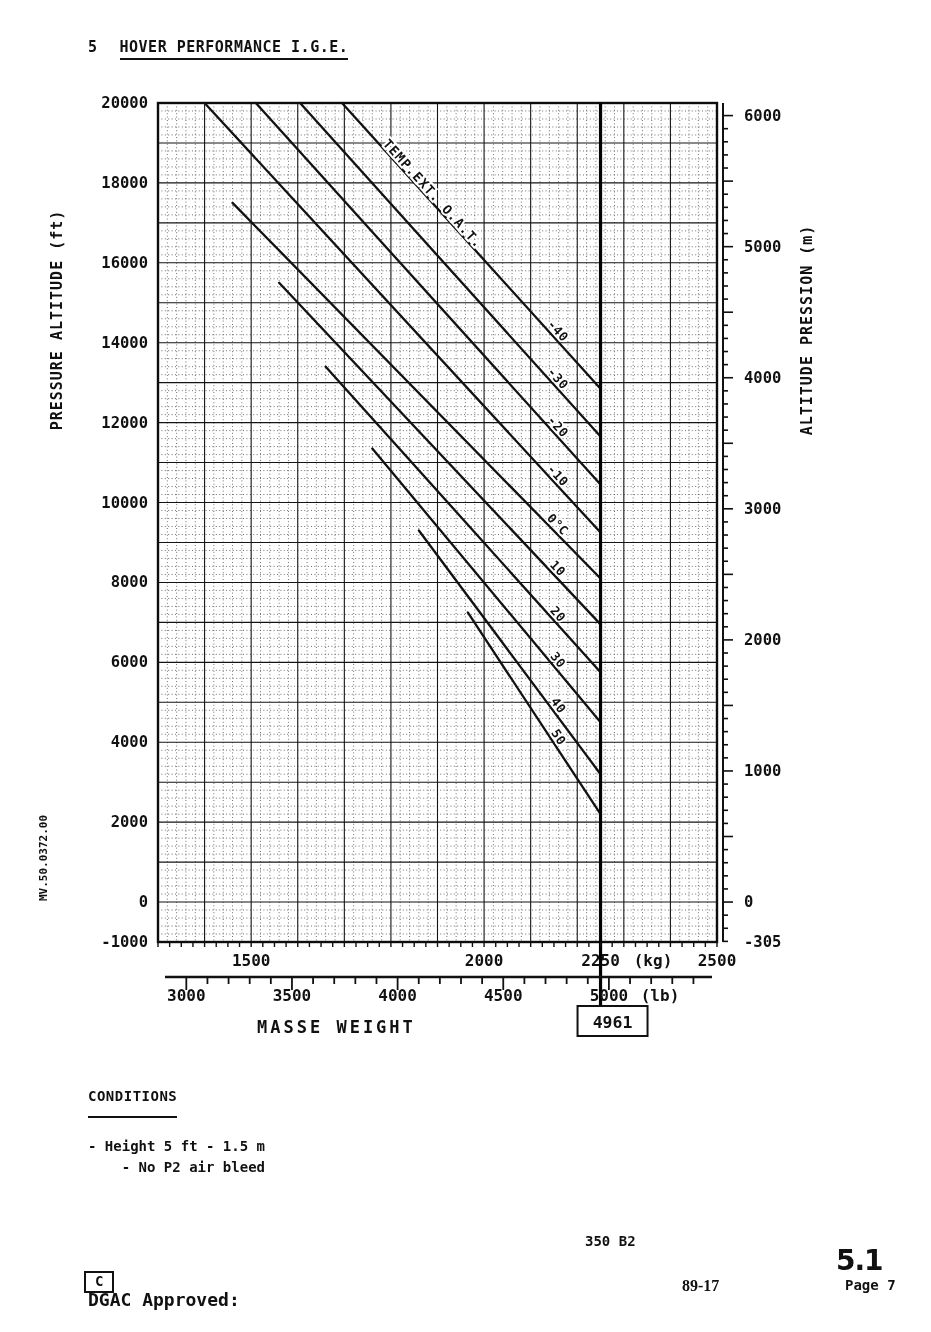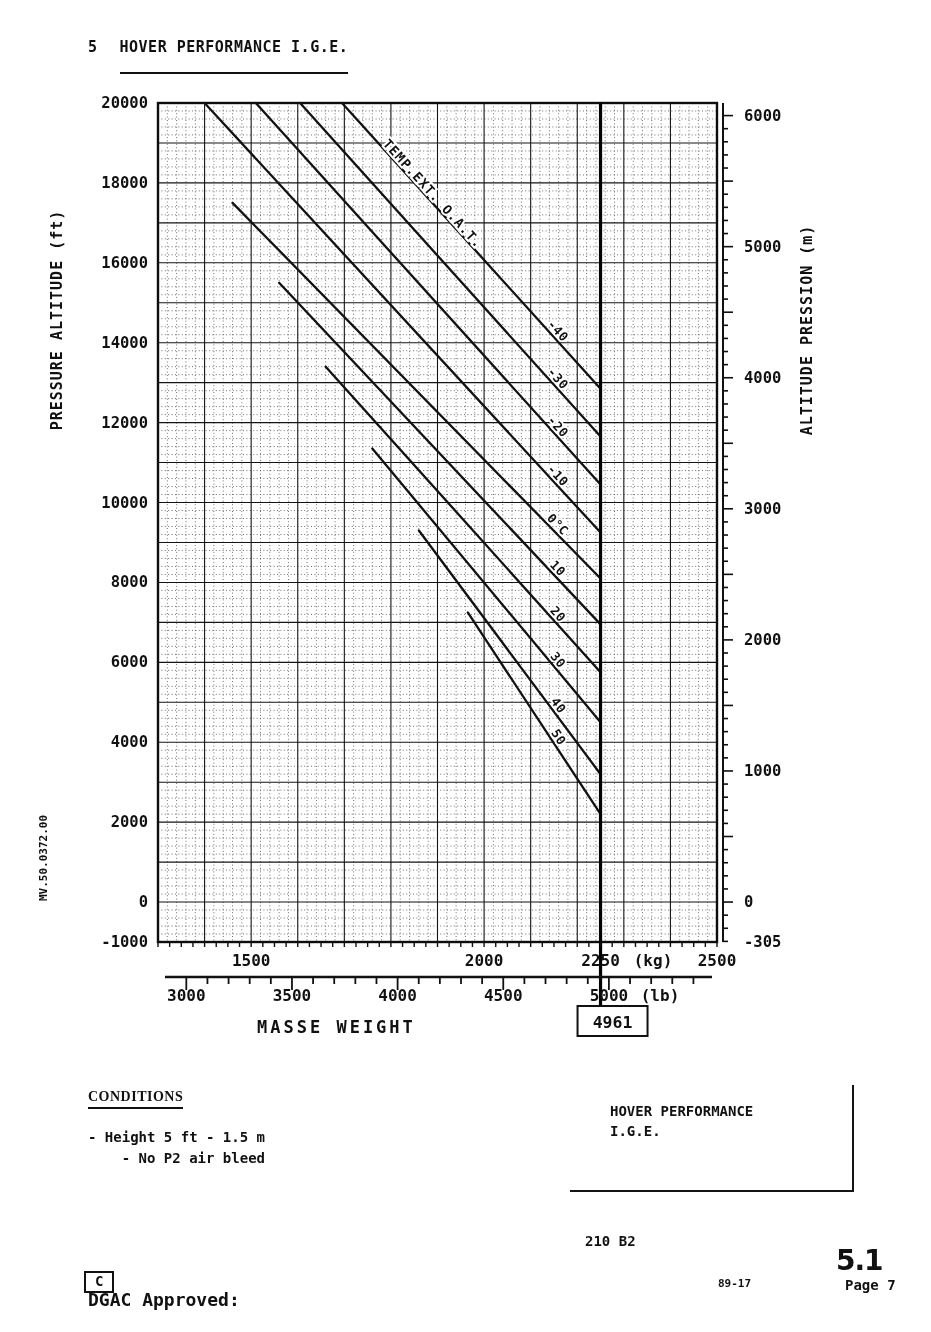--- a/index.html
+++ b/index.html
@@ -2,41 +2,41 @@
 <html><head>
 <meta charset="utf-8">
 <style>
   html,body{margin:0;padding:0;background:#fff;}
   body{width:931px;height:1332px;position:relative;overflow:hidden;
        font-family:"DejaVu Sans Mono", monospace;color:#111;}
   .sheet{position:absolute;inset:0;background:#fff;}
 
   .title-row{position:absolute;left:88px;top:38px;display:flex;gap:22px;
              font-size:15px;font-weight:bold;letter-spacing:.5px;}
-  .title-row .underlined{border-bottom:2px solid #111;padding-bottom:16px;}
+  .title-row .underlined{border-bottom:2px solid #111;padding-bottom:2px;}
 
   #chart{position:absolute;left:0;top:0;}
   svg text{font-family:"DejaVu Sans Mono", monospace;fill:#111;}
 
   .conditions{position:absolute;left:88px;top:1088px;font-size:14px;font-weight:bold;}
   .conditions .head{display:inline-block;border-bottom:2px solid #111;
-                    padding-bottom:2px;margin-bottom:18px;letter-spacing:.5px;font-family:Liberation Serif, serif;}
+                    padding-bottom:12px;margin-bottom:18px;letter-spacing:.5px;}
   .conditions .item{line-height:21px;text-align:right;}
 
   .callout{position:absolute;left:570px;top:1085px;width:282px;height:105px;
            border-right:2.5px solid #151515;border-bottom:2.5px solid #151515;}
   .callout .inner{margin:16px 0 0 40px;font-size:14px;font-weight:bold;line-height:20px;}
 
   .f-approval{position:absolute;left:88px;top:1289px;font-size:18px;font-weight:bold;}
   .f-model{position:absolute;left:585px;top:1233px;font-size:14px;font-weight:bold;}
   .f-section{position:absolute;left:836px;top:1206px;font-size:28px;font-weight:800;
              font-family:"DejaVu Sans", sans-serif;letter-spacing:-1px;margin-top:38px;}
   .f-cbox{position:absolute;left:84px;top:1271px;border:2px solid #111;
           padding:0 9px 2px 9px;font-size:14px;font-weight:bold;}
-  .f-rev{position:absolute;left:718px;top:1277px;font-size:11px;font-weight:bold;}
+  .f-rev{position:absolute;left:682px;top:1277px;font-size:16px;font-weight:bold;font-family:Liberation Serif, serif;}
   .f-page{position:absolute;left:845px;top:1277px;font-size:14px;font-weight:bold;}
 </style>
 </head>
 <body>
 
 <div class="sheet">
 
   <div class="title-row">
     <span>5</span>
     <span class="underlined">HOVER PERFORMANCE I.G.E.</span>
@@ -425,27 +425,21 @@
       </g>
       <text x="257" y="1033" font-size="17" font-weight="bold" letter-spacing="3">MASSE  WEIGHT</text>
     </svg>
 
   <div class="conditions">
     <div class="head">CONDITIONS</div>
     <div class="item">- Height 5 ft - 1.5 m</div>
     <div class="item">- No P2 air bleed</div>
   </div>
 
-  <div class="callout">
-    <div class="inner">
-      <div>HOVER PERFORMANCE</div>
-      <div>I.G.E.</div>
-    </div>
-  </div>
 
   <div class="f-approval">DGAC Approved:</div>
-  <div class="f-model">210 B2</div>
+  <div class="f-model">350 B2</div>
   <div class="f-section">5.1</div>
   <div class="f-cbox">C</div>
   <div class="f-rev">89-17</div>
   <div class="f-page">Page 7</div>
 
 </div>
 
 </body></html>

